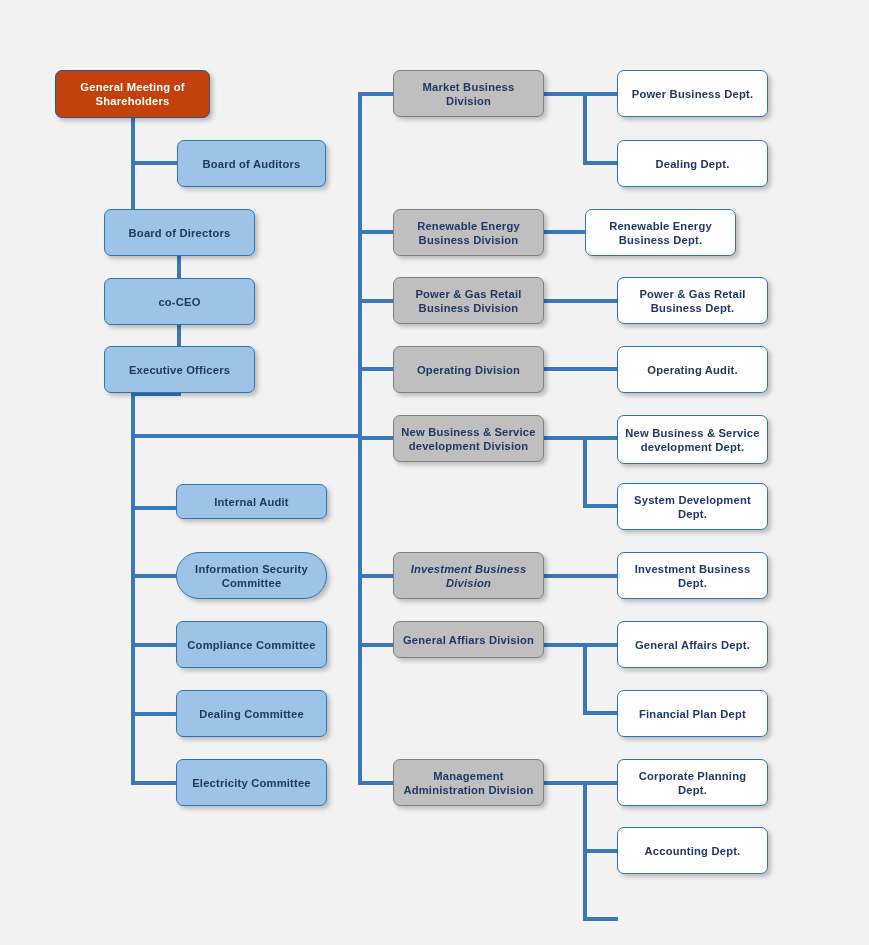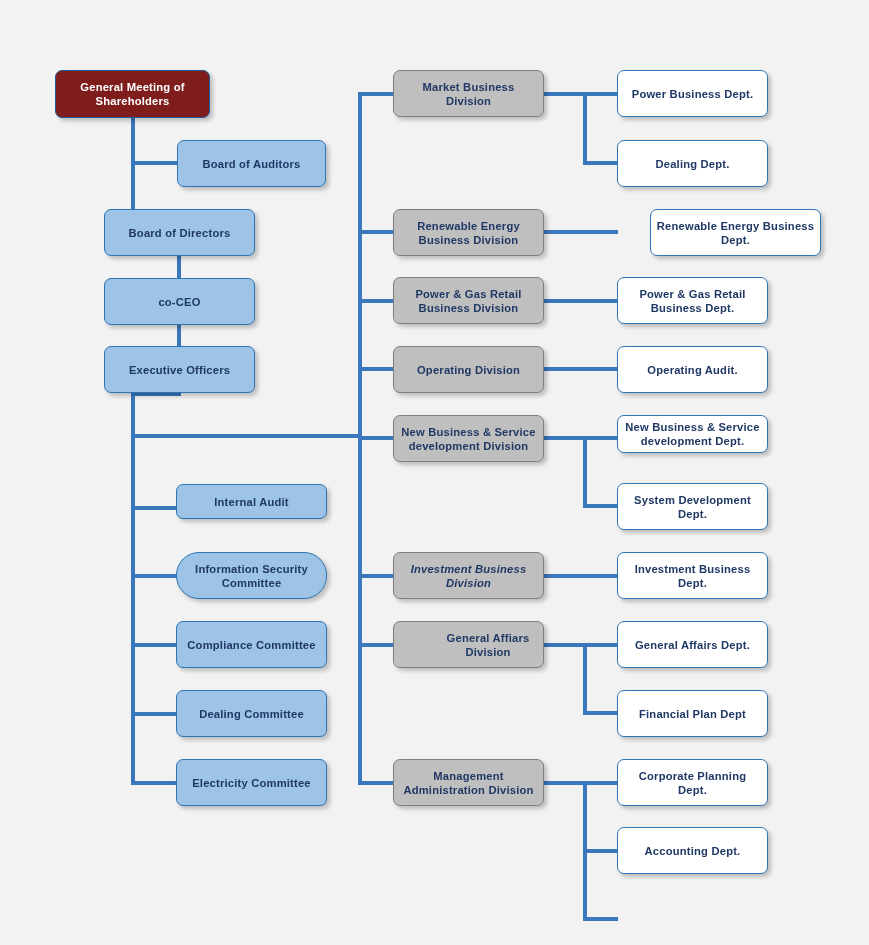--- a/index.html
+++ b/index.html
@@ -34,21 +34,21 @@
     font-size: 11.2px;
     font-weight: bold;
     letter-spacing: 0.2px;
     color: #1f3864;
     box-shadow: 3px 3px 4px rgba(0,0,0,0.22);
     padding: 2px 5px;
     z-index: 5;
   }
   .node span { display: block; width: 100%; }
   .node.root {
-    background: #7f1d1d;
+    background: #c2410c;
     border-color: #1f5c96;
     color: #ffffff;
   }
   .node.light {
     background: #9dc3e6;
     border-color: #2e75b6;
   }
   .node.gray {
     background: #bfbfbf;
     border-color: #7f7f7f;
@@ -168,43 +168,43 @@
   </div>
   <div class="node gray" style="left:393px; top:346px; width:151px; height:47px;">
     <span>Operating Division</span>
   </div>
   <div class="node gray" style="left:393px; top:415px; width:151px; height:47px;">
     <span>New Business &amp; Service development Division</span>
   </div>
   <div class="node gray" style="left:393px; top:552px; width:151px; height:47px;font-style:italic;">
     <span>Investment Business Division</span>
   </div>
-  <div class="node gray" style="left:393px; top:621px; width:151px; height:47px;padding-left:44px;">
+  <div class="node gray" style="left:393px; top:621px; width:151px; height:37px;">
     <span>General Affiars Division</span>
   </div>
   <div class="node gray" style="left:393px; top:759px; width:151px; height:47px;">
     <span>Management Administration Division</span>
   </div>
 
   <div class="node white" style="left:617px; top:70px; width:151px; height:47px;">
     <span>Power Business Dept.</span>
   </div>
   <div class="node white" style="left:617px; top:140px; width:151px; height:47px;">
     <span>Dealing Dept.</span>
   </div>
-  <div class="node white" style="left:650px; top:209px; width:171px; height:47px;">
+  <div class="node white" style="left:585px; top:209px; width:151px; height:47px;">
     <span>Renewable Energy Business Dept.</span>
   </div>
   <div class="node white" style="left:617px; top:277px; width:151px; height:47px;">
     <span>Power &amp; Gas Retail Business Dept.</span>
   </div>
   <div class="node white" style="left:617px; top:346px; width:151px; height:47px;">
     <span>Operating  Audit.</span>
   </div>
-  <div class="node white" style="left:617px; top:415px; width:151px; height:38px;justify-content:flex-end;">
+  <div class="node white" style="left:617px; top:415px; width:151px; height:49px;justify-content:flex-end;">
     <span>New Business &amp; Service development Dept.</span>
   </div>
   <div class="node white" style="left:617px; top:483px; width:151px; height:47px;">
     <span>System Development Dept.</span>
   </div>
   <div class="node white" style="left:617px; top:552px; width:151px; height:47px;">
     <span>Investment Business Dept.</span>
   </div>
   <div class="node white" style="left:617px; top:621px; width:151px; height:47px;">
     <span>General Affairs Dept.</span>

